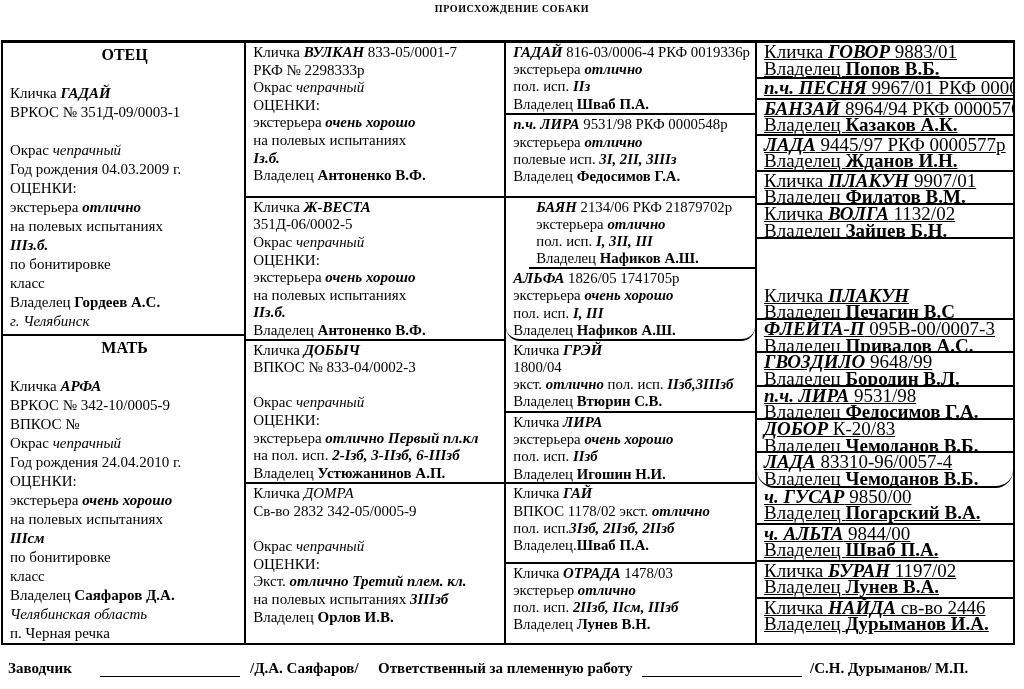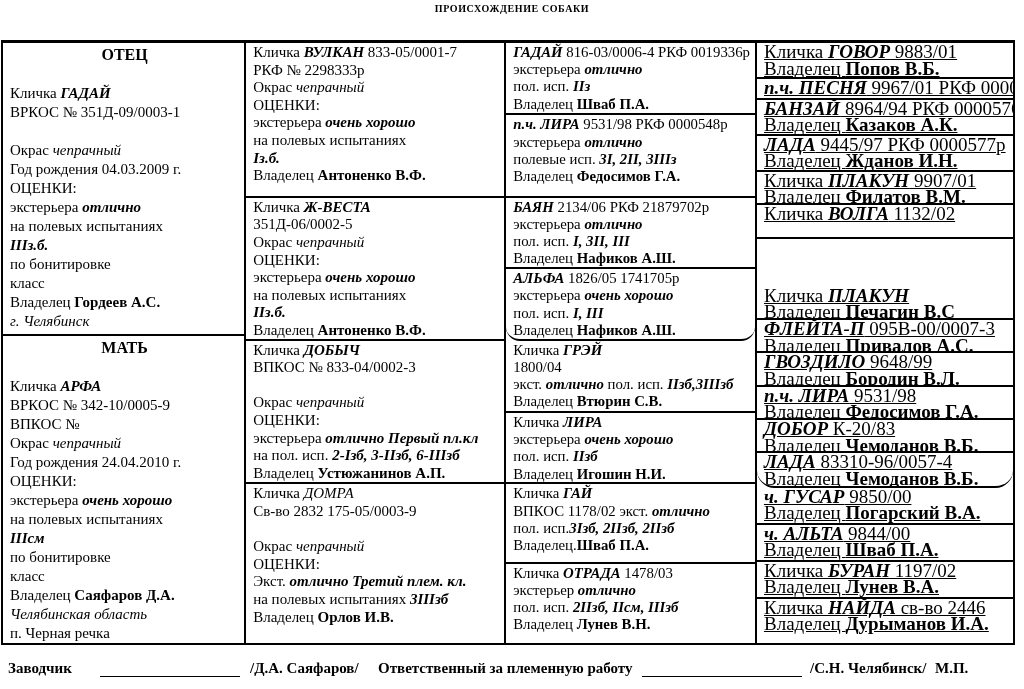--- a/index.html
+++ b/index.html
@@ -103,21 +103,21 @@
           <div class="line"><span class="s-n">ВПКОС № 833-04/0002-3</span></div>
           <div class="line">&nbsp;</div>
           <div class="line"><span class="s-n">Окрас </span><span class="s-i">чепрачный</span></div>
           <div class="line"><span class="s-n">ОЦЕНКИ:</span></div>
           <div class="line"><span class="s-n">экстерьера </span><span class="s-bi">отлично Первый пл.кл</span></div>
           <div class="line"><span class="s-n">на пол. исп. </span><span class="s-bi">2-Iзб, 3-IIзб, 6-IIIзб</span></div>
           <div class="line"><span class="s-n">Владелец </span><span class="s-b">Устюжанинов А.П.</span></div>
         </div>
         <div class="cell" style="height: 160px;">
           <div class="line"><span class="s-n">Кличка </span><span class="s-i">ДОМРА</span></div>
-          <div class="line"><span class="s-n">Св-во 2832 175-05/0003-9</span></div>
+          <div class="line"><span class="s-n">Св-во 2832 342-05/0005-9</span></div>
           <div class="line">&nbsp;</div>
           <div class="line"><span class="s-n">Окрас </span><span class="s-i">чепрачный</span></div>
           <div class="line"><span class="s-n">ОЦЕНКИ:</span></div>
           <div class="line"><span class="s-n">Экст. </span><span class="s-bi">отлично Третий плем. кл.</span></div>
           <div class="line"><span class="s-n">на полевых испытаниях </span><span class="s-bi">3IIIзб</span></div>
           <div class="line"><span class="s-n">Владелец </span><span class="s-b">Орлов И.В.</span></div>
         </div>
       </div>
       <div class="col col-g3" style="width: 251px;">
         <div class="cell" style="height: 73px;">
@@ -125,21 +125,21 @@
           <div class="line"><span class="s-n">экстерьера </span><span class="s-bi">отлично</span></div>
           <div class="line"><span class="s-n">пол. исп. </span><span class="s-bi">IIз</span></div>
           <div class="line"><span class="s-n">Владелец </span><span class="s-b">Шваб П.А.</span></div>
         </div>
         <div class="cell" style="height: 83px;">
           <div class="line"><span class="s-bi">п.ч. ЛИРА</span><span class="s-n"> 9531/98 РКФ 0000548р</span></div>
           <div class="line"><span class="s-n">экстерьера </span><span class="s-bi">отлично</span></div>
           <div class="line"><span class="s-n">полевые исп. </span><span class="s-bi">3I, 2II, 3IIIз</span></div>
           <div class="line"><span class="s-n">Владелец </span><span class="s-b">Федосимов Г.А.</span></div>
         </div>
-        <div class="cell" style="height: 72px;">
+        <div class="cell" style="height: 72px; margin-left: 23px;">
           <div class="line"><span class="s-bi">БАЯН</span><span class="s-n"> 2134/06 РКФ 21879702р</span></div>
           <div class="line"><span class="s-n">экстерьера </span><span class="s-bi">отлично</span></div>
           <div class="line"><span class="s-n">пол. исп. </span><span class="s-bi">I, 3II, III</span></div>
           <div class="line"><span class="s-n">Владелец </span><span class="s-b">Нафиков А.Ш.</span></div>
         </div>
         <div class="cell" style="height: 72px; border-radius: 14px;">
           <div class="line"><span class="s-bi">АЛЬФА</span><span class="s-n"> 1826/05 1741705р</span></div>
           <div class="line"><span class="s-n">экстерьера </span><span class="s-bi">очень хорошо</span></div>
           <div class="line"><span class="s-n">пол. исп. </span><span class="s-bi">I, III</span></div>
           <div class="line"><span class="s-n">Владелец </span><span class="s-b">Нафиков А.Ш.</span></div>
@@ -185,20 +185,21 @@
         <div class="cell" style="height: 39px;">
           <div class="line"><span class="s-bi">ЛАДА</span><span class="s-n"> 9445/97  РКФ 0000577р</span></div>
           <div class="line"><span class="s-n">Владелец </span><span class="s-b">Жданов И.Н.</span></div>
         </div>
         <div class="cell" style="height: 36px;">
           <div class="line"><span class="s-n">Кличка </span><span class="s-bi">ПЛАКУН</span><span class="s-n"> 9907/01</span></div>
           <div class="line"><span class="s-n">Владелец </span><span class="s-b">Филатов В.М.</span></div>
         </div>
         <div class="cell" style="height: 36px;">
           <div class="line"><span class="s-n">Кличка </span><span class="s-bi">ВОЛГА</span><span class="s-n"> 1132/02</span></div>
+          <div class="line"><span class="s-n">Владелец </span><span class="s-b">Зайцев Б.Н.</span></div>
         </div>
         <div class="cell" style="height: 36px; margin-top: 48px;">
           <div class="line"><span class="s-n">Кличка </span><span class="s-bi">ПЛАКУН</span></div>
           <div class="line"><span class="s-n">Владелец </span><span class="s-b">Печагин В.С</span></div>
         </div>
         <div class="cell" style="height: 36px;">
           <div class="line"><span class="s-bi">ФЛЕЙТА-П</span><span class="s-n"> 095В-00/0007-3</span></div>
           <div class="line"><span class="s-n">Владелец </span><span class="s-b">Привалов А.С.</span></div>
         </div>
         <div class="cell" style="height: 36px;">
@@ -237,16 +238,16 @@
     </div>
 
   <div class="footer">
     <span class="f-breeder">Заводчик</span>
     <span class="f-blank1 blankline"></span>
     <span class="f-breedername">/Д.А. Саяфаров/</span>
     <span class="f-resp">Ответственный за племенную работу</span>
     <span class="f-blank2 blankline">
       
     </span>
-    <span class="f-respname">/С.Н. Челябинск/</span>
+    <span class="f-respname">/С.Н. Дурыманов/</span>
     <span class="f-seal">М.П.</span>
   </div>
 </div>
 
 </body></html>

